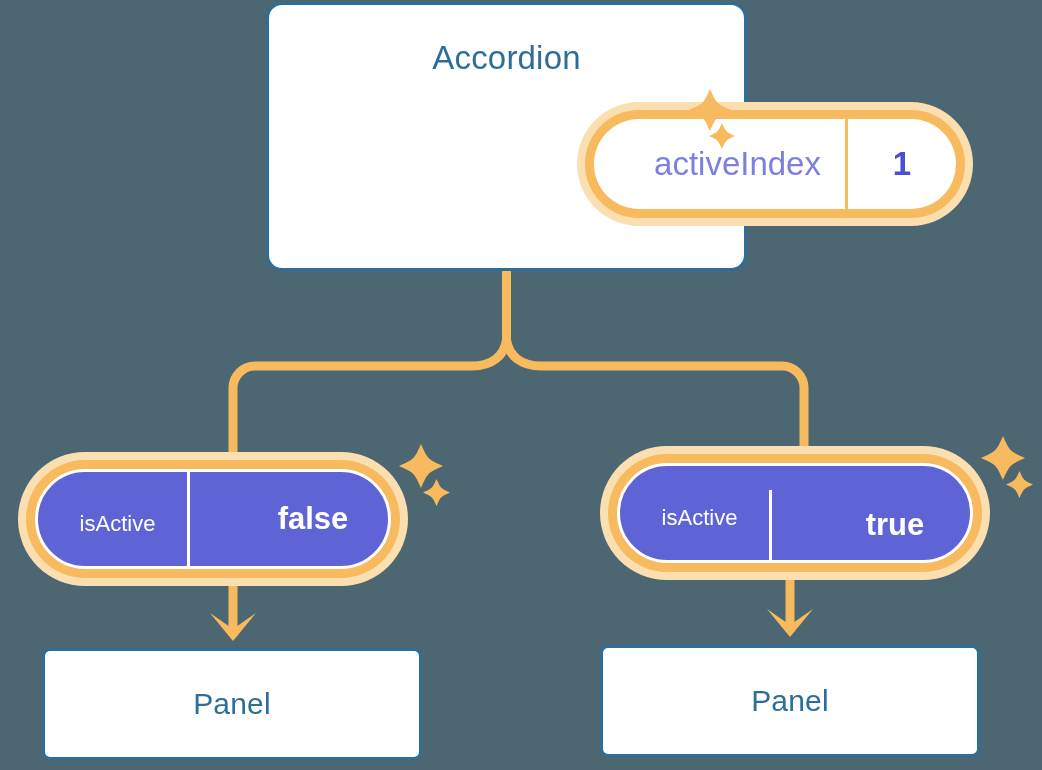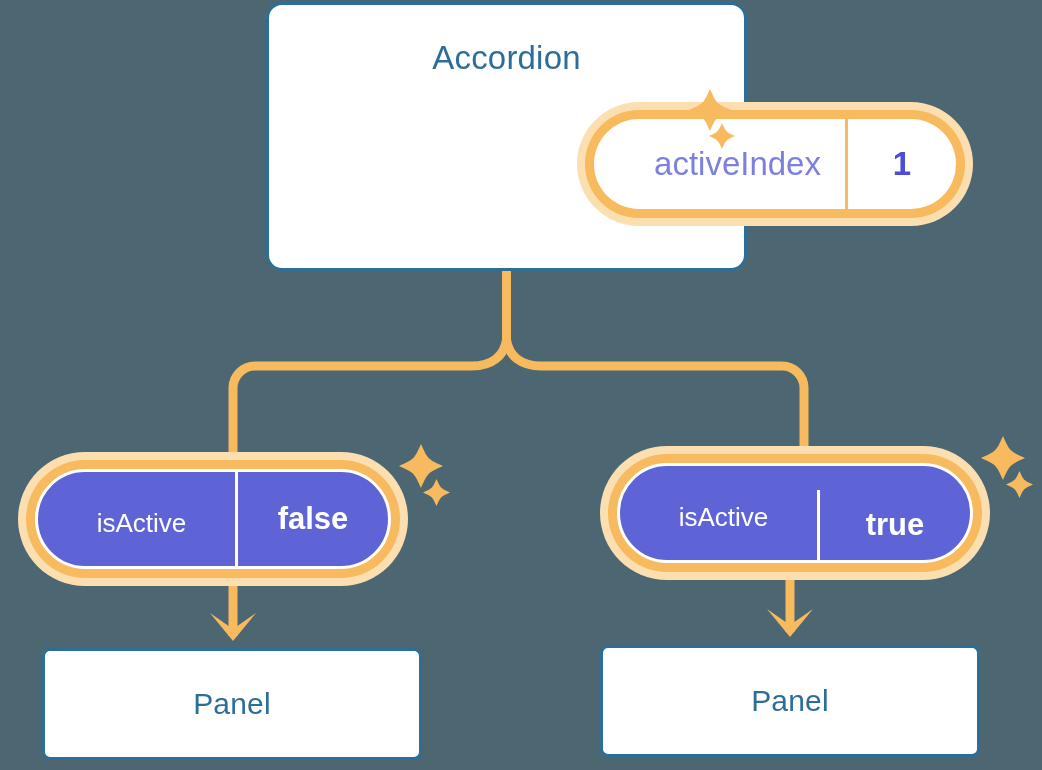--- a/index.html
+++ b/index.html
@@ -120,22 +120,23 @@
   }
 
   
   .pill-purple .pill-body {
     background: #5e64d6;
     border: 3px solid #ffffff;
   }
   .pill-purple .pill-key,
   .pill-purple .pill-val {
     color: #ffffff;
-  }
-  .pill-purple .pill-key { font-size: 26px; margin-top: 9px; }
+    padding-left: 48px;
+  }
+  .pill-purple .pill-key { font-size: 22px; margin-top: 9px; }
   .pill-purple .pill-val {
     font-size: 31px;
     border-left: 3px solid #ffffff;
   }
 
   
   #pill-active-index {
     left: 308px;
     top: 97px;
     width: 396px;

